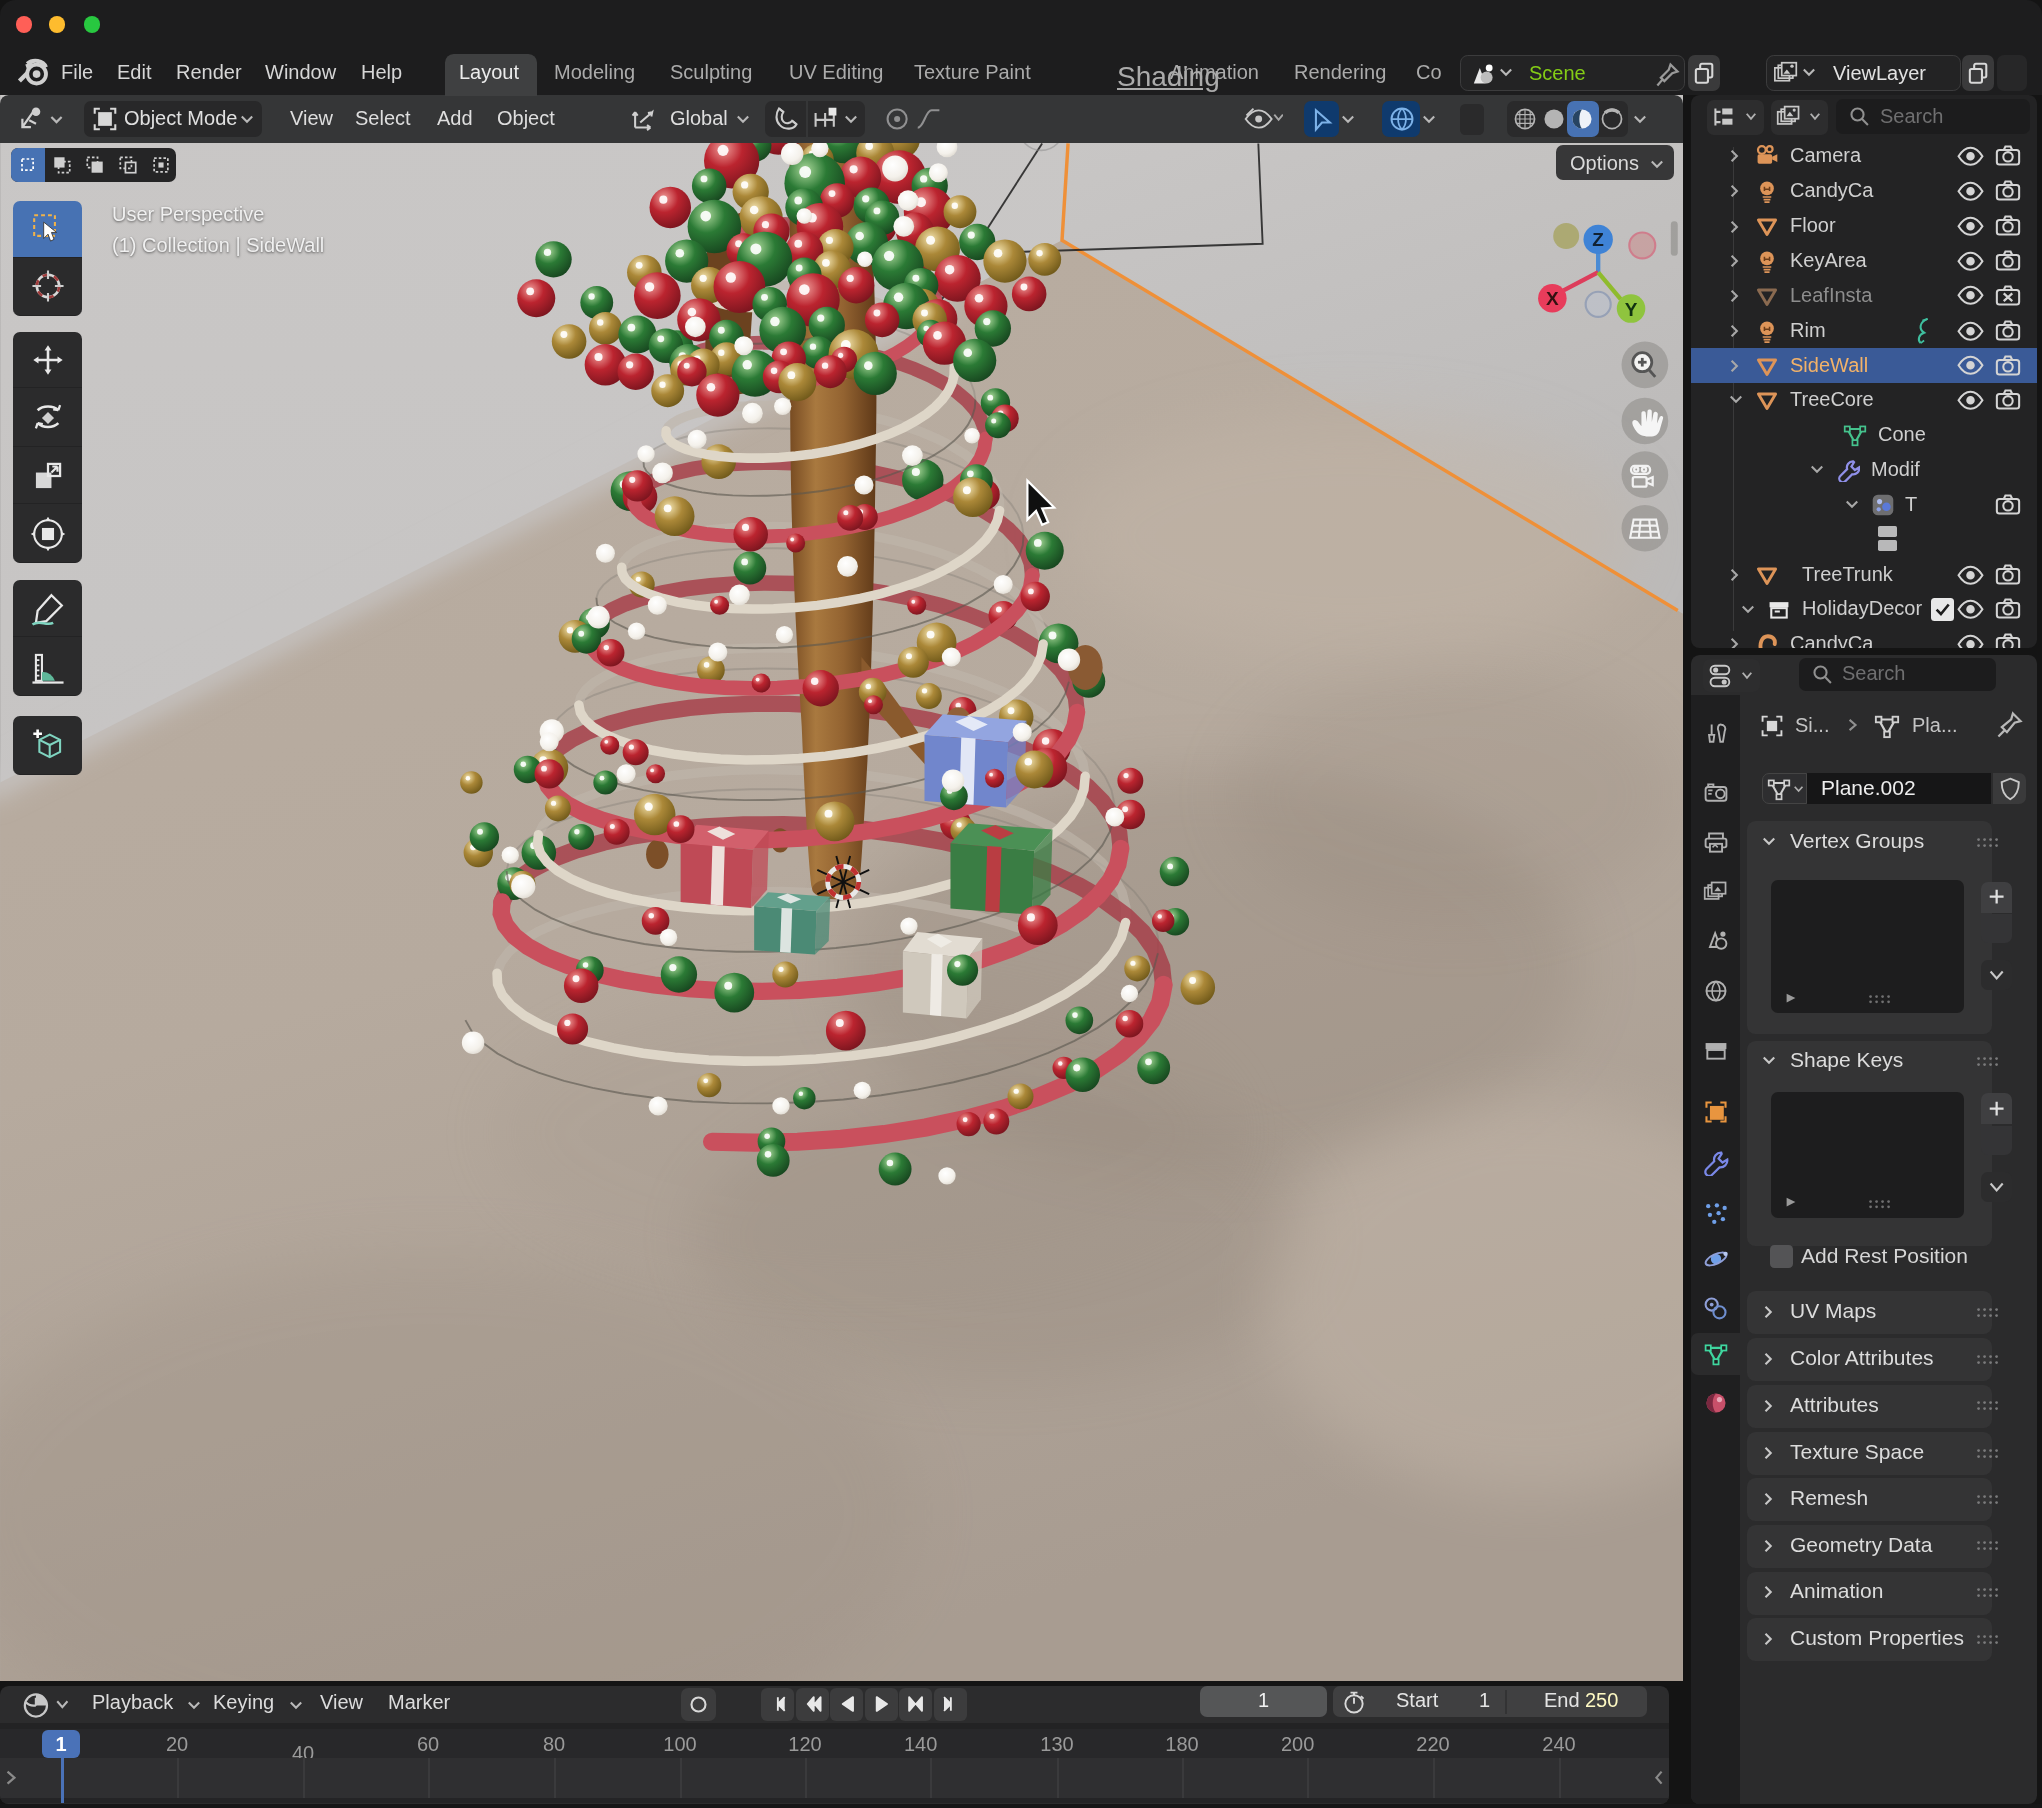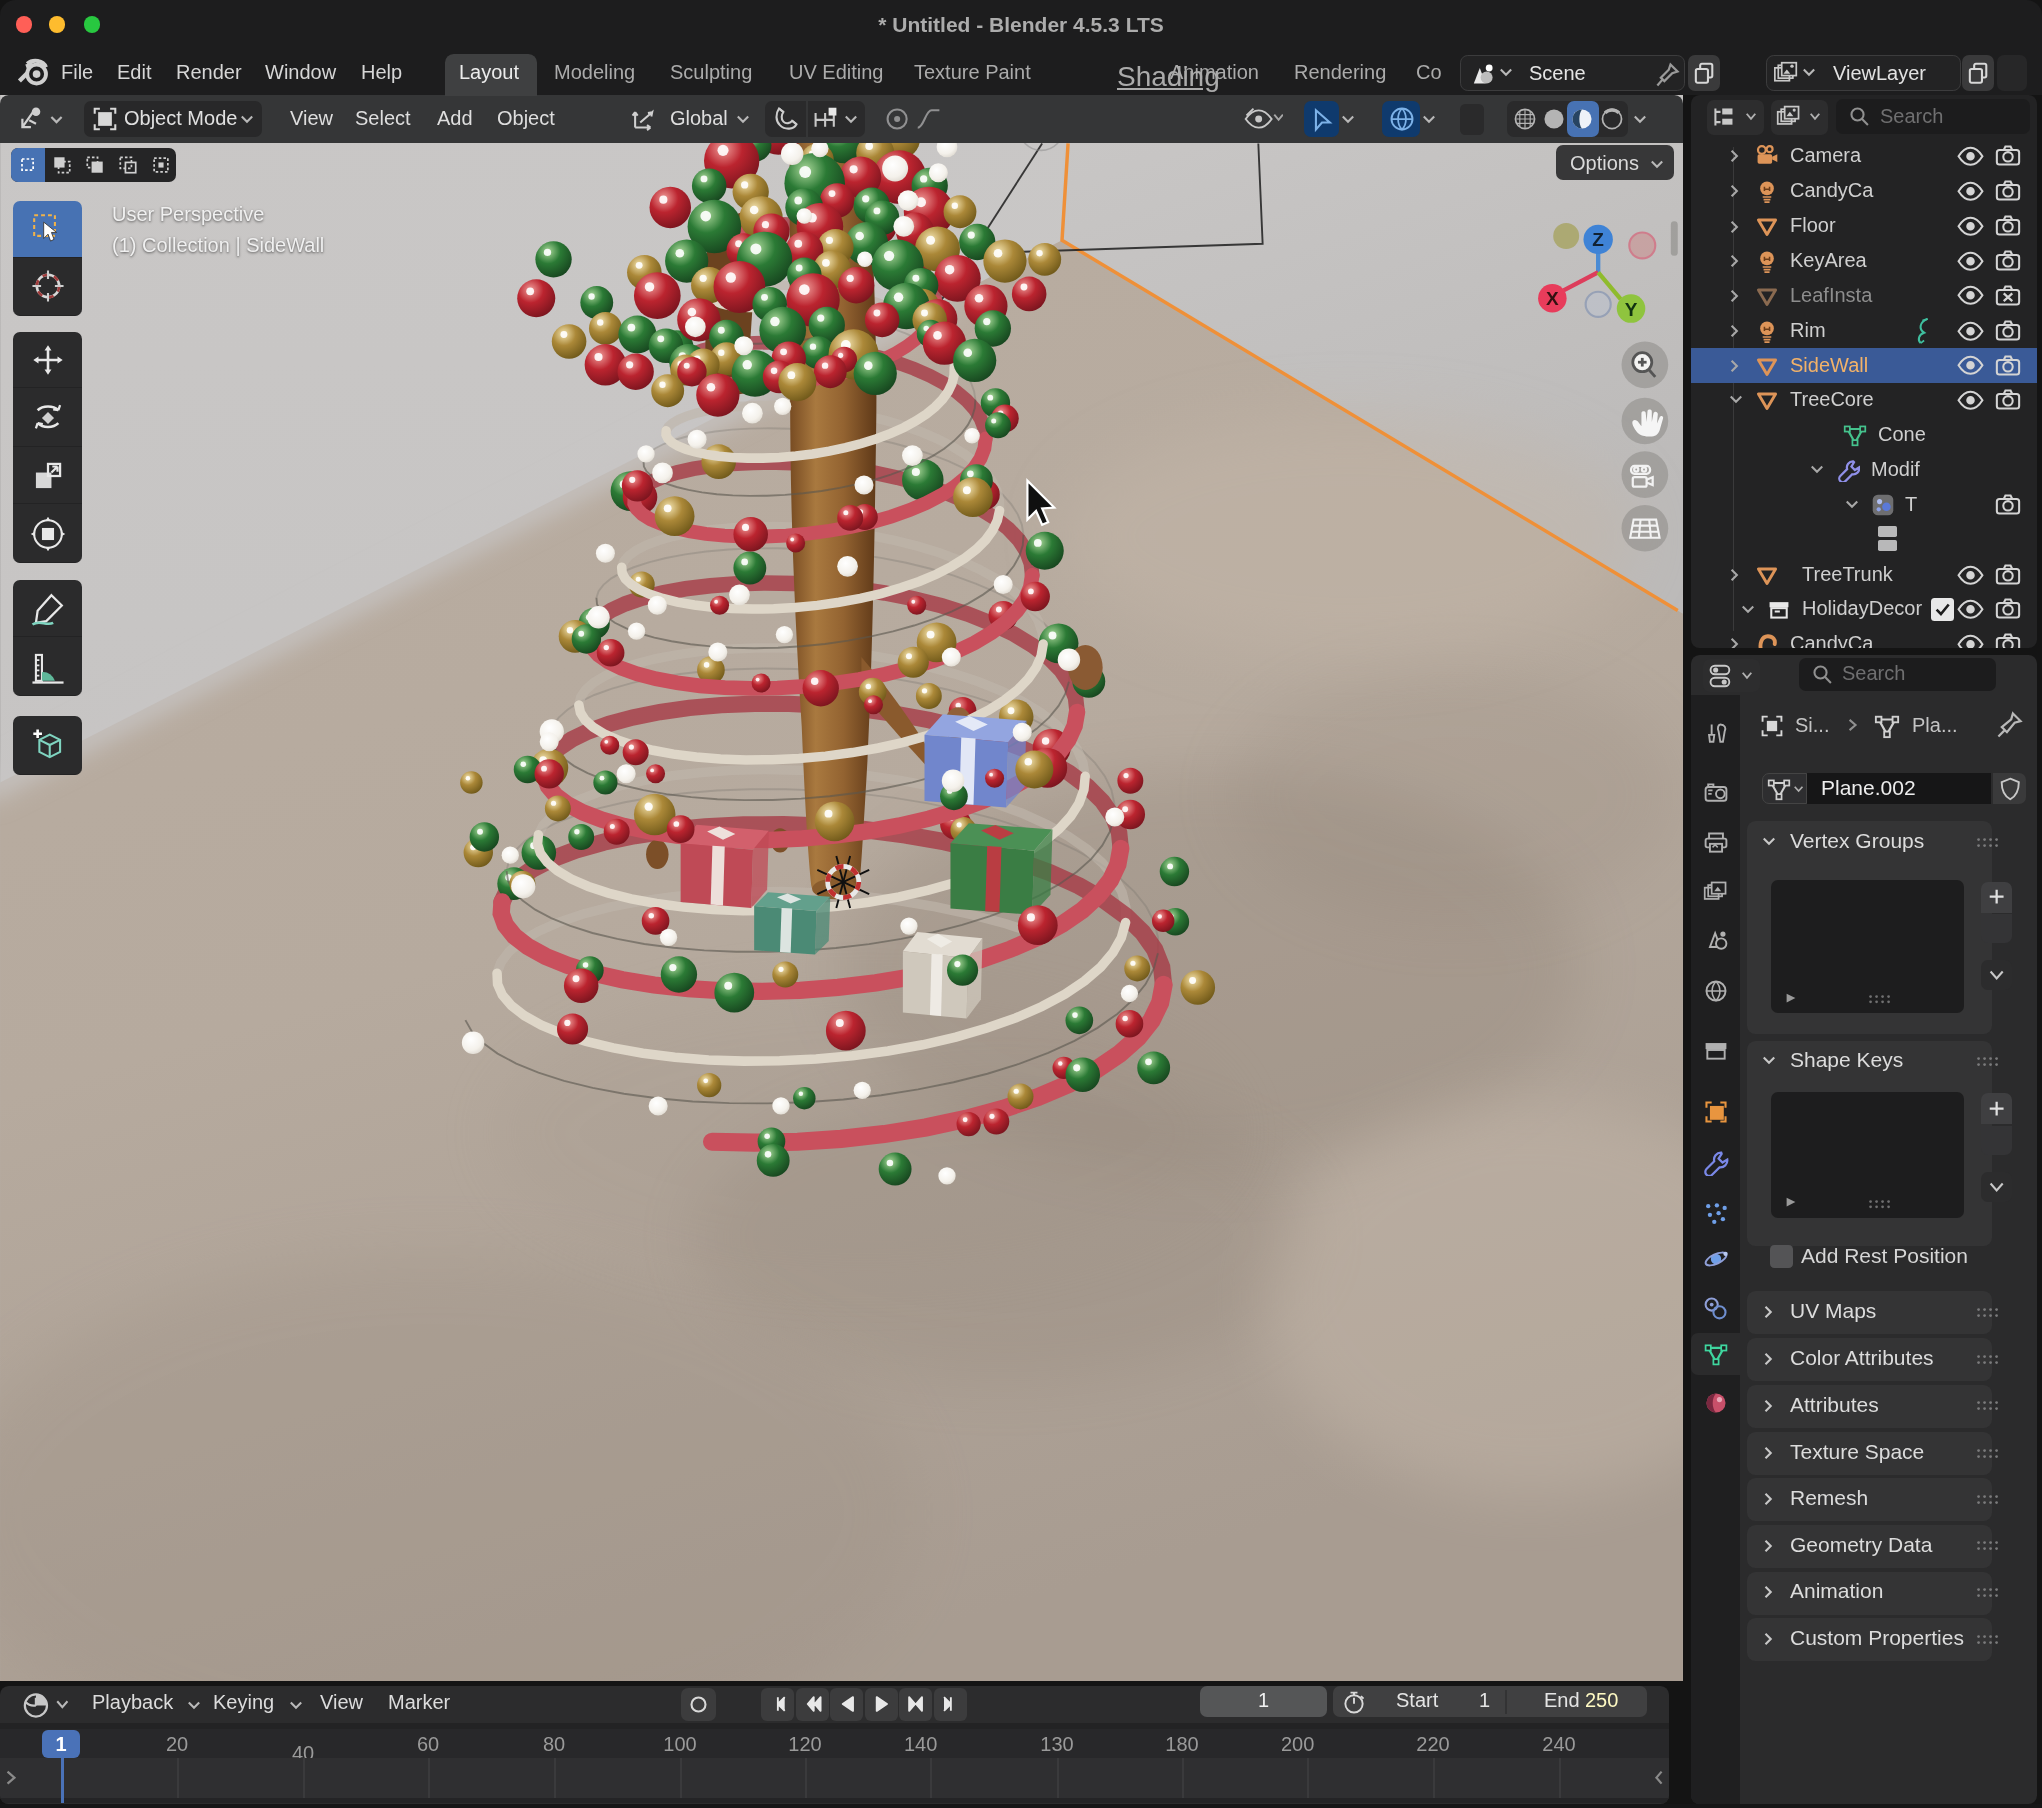--- a/index.html
+++ b/index.html
@@ -8,21 +8,20 @@
   #win { position:relative; width:2042px; height:1809px; }
   .txt { white-space:nowrap; }
 </style></head>
 <body>
 <div id="win">
 
 <div class="abs" style="left:0;top:0;width:2042px;height:95px;background:#1d1d1e;border-radius:15.6px 15.6px 0 0;z-index:6;">
   <div class="abs" style="left:15.6px;top:16.4px;width:16.4px;height:16.4px;border-radius:50%;background:#ff5f57;"></div>
   <div class="abs" style="left:49px;top:16.4px;width:16.4px;height:16.4px;border-radius:50%;background:#febc2e;"></div>
   <div class="abs" style="left:84px;top:16.4px;width:16.4px;height:16.4px;border-radius:50%;background:#28c840;"></div>
-  <div class="abs txt" style="left:0;top:13px;width:2042px;text-align:center;font-size:21px;font-weight:bold;color:#acacac;">* Untitled - Blender 4.5.3 LTS</div>
   <svg class="abs" style="left:15.6px;top:55px;" width="36" height="33" viewBox="0 0 42 38">
     <circle cx="24" cy="22" r="11" fill="none" stroke="#cfcfcf" stroke-width="4.5"></circle>
     <circle cx="24" cy="22" r="4.5" fill="#cfcfcf"></circle>
     <path d="M35 14 C32 6 20 4 13 10 M13 10 L19 12 M13 10 L15 16" stroke="#cfcfcf" stroke-width="4.5" fill="none"></path>
     <path d="M4 30 L13 21" stroke="#cfcfcf" stroke-width="5" fill="none"></path>
   </svg>
   <div class="abs txt" style="top:61px;left:61px;font-size:20px;color:#d6d6d6;">File</div>
   <div class="abs txt" style="top:61px;left:117px;font-size:20px;color:#d6d6d6;">Edit</div>
   <div class="abs txt" style="top:61px;left:176px;font-size:20px;color:#d6d6d6;">Render</div>
   <div class="abs txt" style="top:61px;left:265px;font-size:20px;color:#d6d6d6;">Window</div>
@@ -39,21 +38,21 @@
   <div class="abs txt" style="top:61px;left:1416px;font-size:20px;color:#ababab;">Co</div>
   <div class="abs" style="left:1460px;top:55px;width:225px;height:36px;background:#232324;border:0.9px solid #3c3c3d;border-radius:7.8px;"></div>
   <svg class="abs" style="left:1467px;top:61px;" width="29" height="26" viewBox="0 0 34 30">
      <path d="M8 26 L15 8 L22 26 Z" fill="#e8e8e8"></path>
         <circle cx="23" cy="19" r="7" fill="#bdbdbd"></circle>
         <circle cx="26" cy="8" r="4" fill="#fff"></circle>
   </svg>
   <svg class="abs" style="left:1499px;top:67px;" width="14" height="10.4" viewBox="0 0 16 12">
         <path d="M2 3 L8 9 L14 3" stroke="#b8b8b8" stroke-width="2.4" fill="none"></path>
       </svg>
-  <div class="abs txt" style="top:62px;left:1529px;font-size:20px;color:#e5e5e5;">Scene</div>
+  <div class="abs txt" style="top:62px;left:1529px;font-size:20px;color:#84cc16;">Scene</div>
   <svg class="abs" style="left:1653px;top:61px;" width="28" height="28" viewBox="0 0 32 32">
         <path d="M20 4 L28 12 L22 14 L13 23 L9 19 L18 10 Z M11 21 L5 28" stroke="#9a9a9a" stroke-width="2.6" fill="none"></path>
       </svg>
   <div class="abs" style="left:1688px;top:55px;width:32px;height:36px;background:#3a3a3b;border-radius:7px;"></div>
   <svg class="abs" style="left:1694px;top:62px;" width="21" height="22.5" viewBox="0 0 24 26">
         <rect x="7" y="2" width="14" height="16" rx="2" fill="none" stroke="#d8d8d8" stroke-width="2.4"></rect>
         <rect x="2" y="8" width="14" height="16" rx="2" fill="#3a3a3b" stroke="#d8d8d8" stroke-width="2.4"></rect>
       </svg>
   <div class="abs" style="left:1766px;top:55px;width:195px;height:36px;background:#232324;border:0.9px solid #3c3c3d;border-radius:7.8px;"></div>
   <svg class="abs" style="left:1773px;top:61px;" width="26" height="24" viewBox="0 0 30 28">

